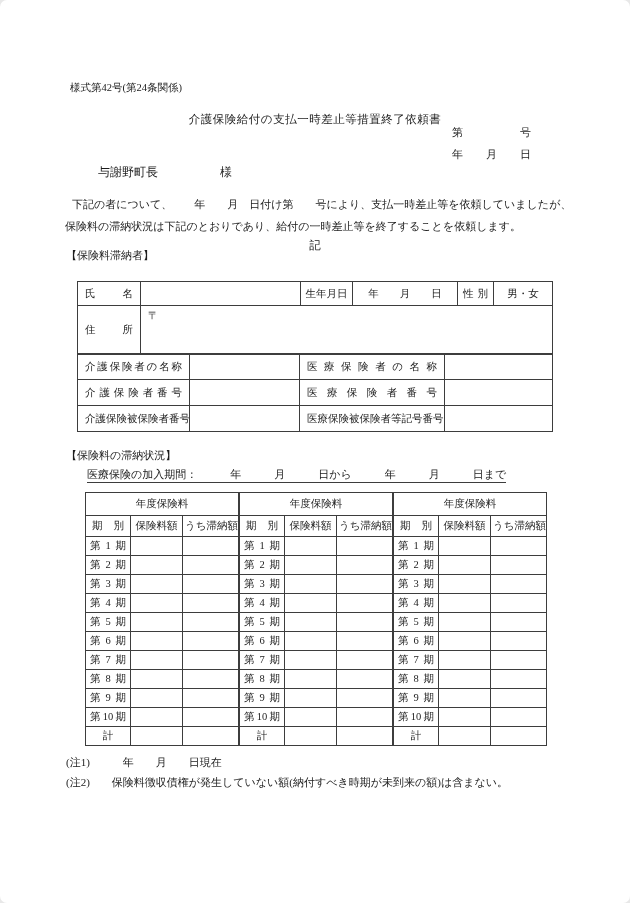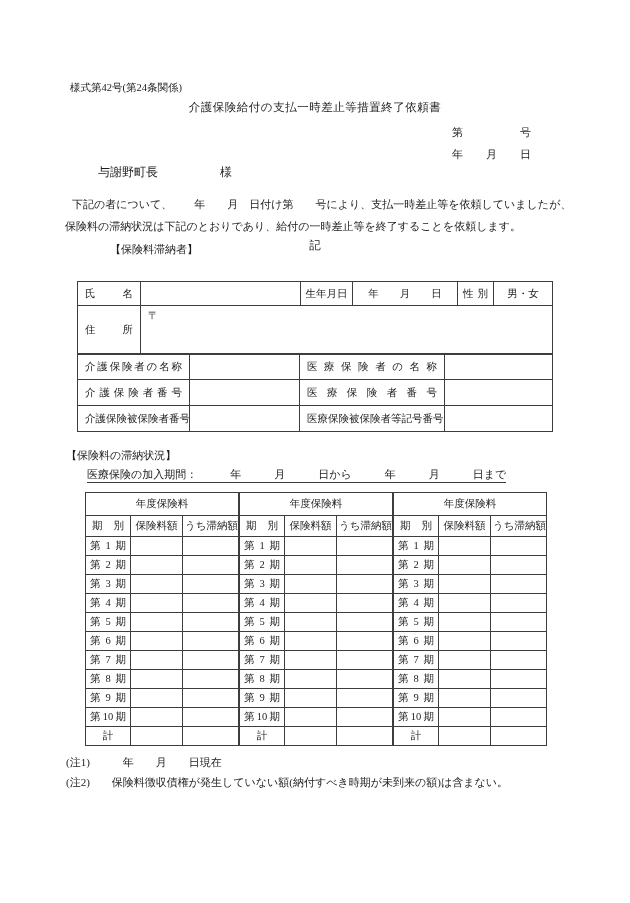--- a/index.html
+++ b/index.html
@@ -3,33 +3,34 @@
 <meta charset="utf-8">
 <style>
   html,body{margin:0;padding:0;background:#e8e8e8;}
   .page{
     position:relative;
     width:630px;height:903px;
     background:#ffffff;
     font-family:"Liberation Serif","DejaVu Serif",serif;
     color:#1c1c1c;
     overflow:hidden;
+    border-radius:7px;
   }
   .abs{position:absolute;line-height:1;white-space:pre;}
   .form-number{left:70px;top:83px;font-size:10.5px;}
-  .title{left:0;top:102px;width:100%;text-align:center;font-size:11.5px;letter-spacing:0.5px;}
+  .title{left:0;top:114px;width:100%;text-align:center;font-size:11.5px;letter-spacing:0.5px;}
   .docno{left:452px;top:127px;width:79px;display:flex;justify-content:space-between;font-size:11px;}
   .dateline{left:452px;top:149px;width:79px;display:flex;justify-content:space-between;font-size:11px;}
   .addressee{left:98px;top:166px;font-size:12px;display:flex;}
   .addressee .hon{margin-left:62px;}
   .body1{left:65px;top:199px;padding-left:7px;font-size:11px;}
   .body2{left:65px;top:221px;font-size:11px;}
   .ki{left:0;top:240px;width:100%;text-align:center;font-size:11.5px;}
   .sec-h{font-size:11px;}
-  .h1a{left:66px;top:244px;margin-left:44px;}
+  .h1a{left:66px;top:250px;}
   .h1b{left:66px;top:450px;}
   .period{left:87px;top:469px;font-size:11px;border-bottom:1px solid #3d3d3d;padding-bottom:2px;}
   .note{left:66px;font-size:11px;}
   .n1{top:757px;}
   .n2{top:777px;}
 
   table.tbl{border-collapse:collapse;table-layout:fixed;position:absolute;}
   table.tbl td{
     border:1px solid #3d3d3d;
     font-size:10.5px;

